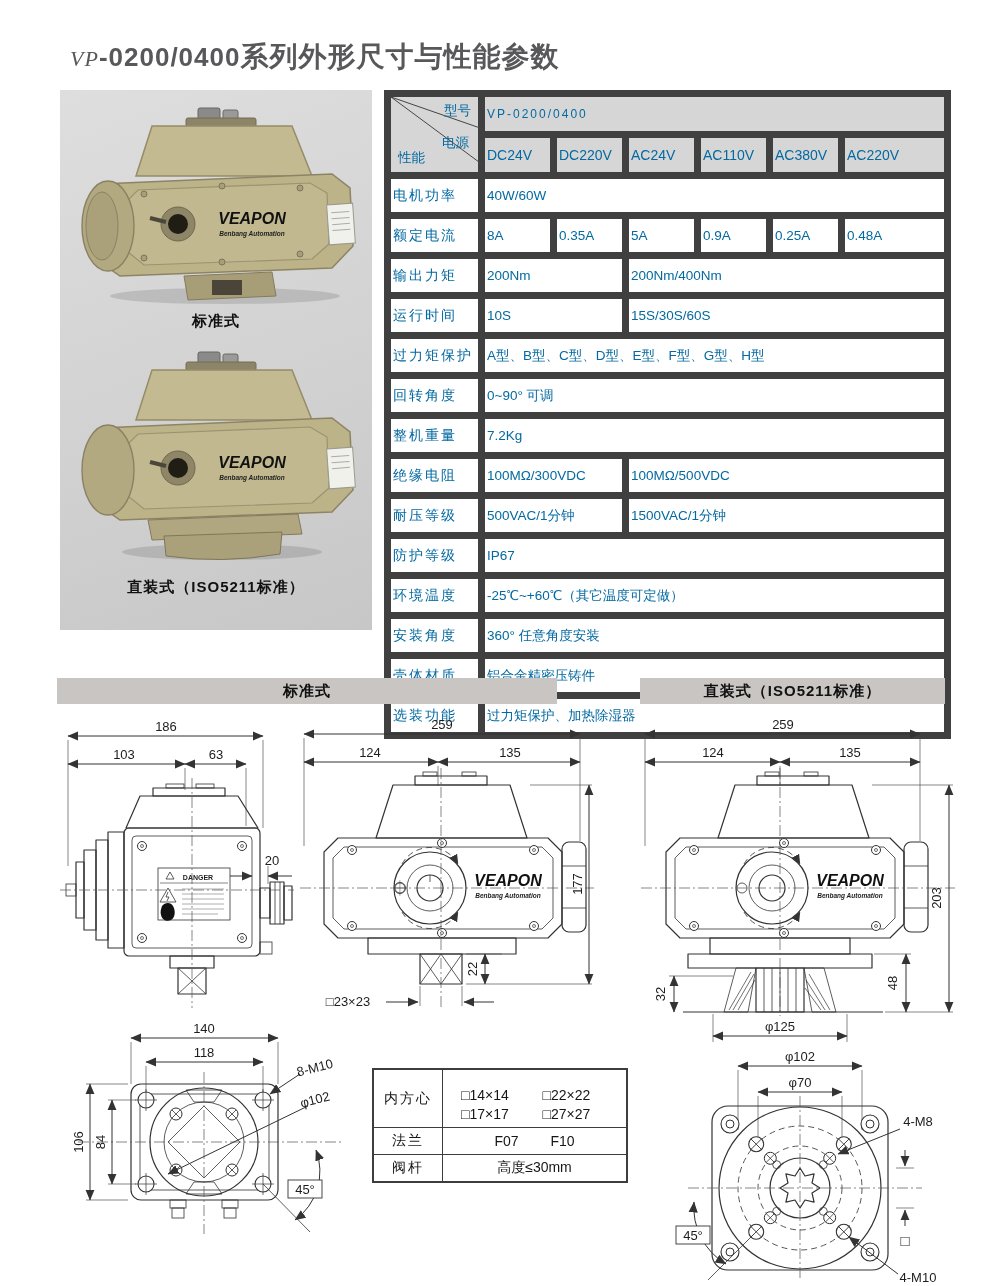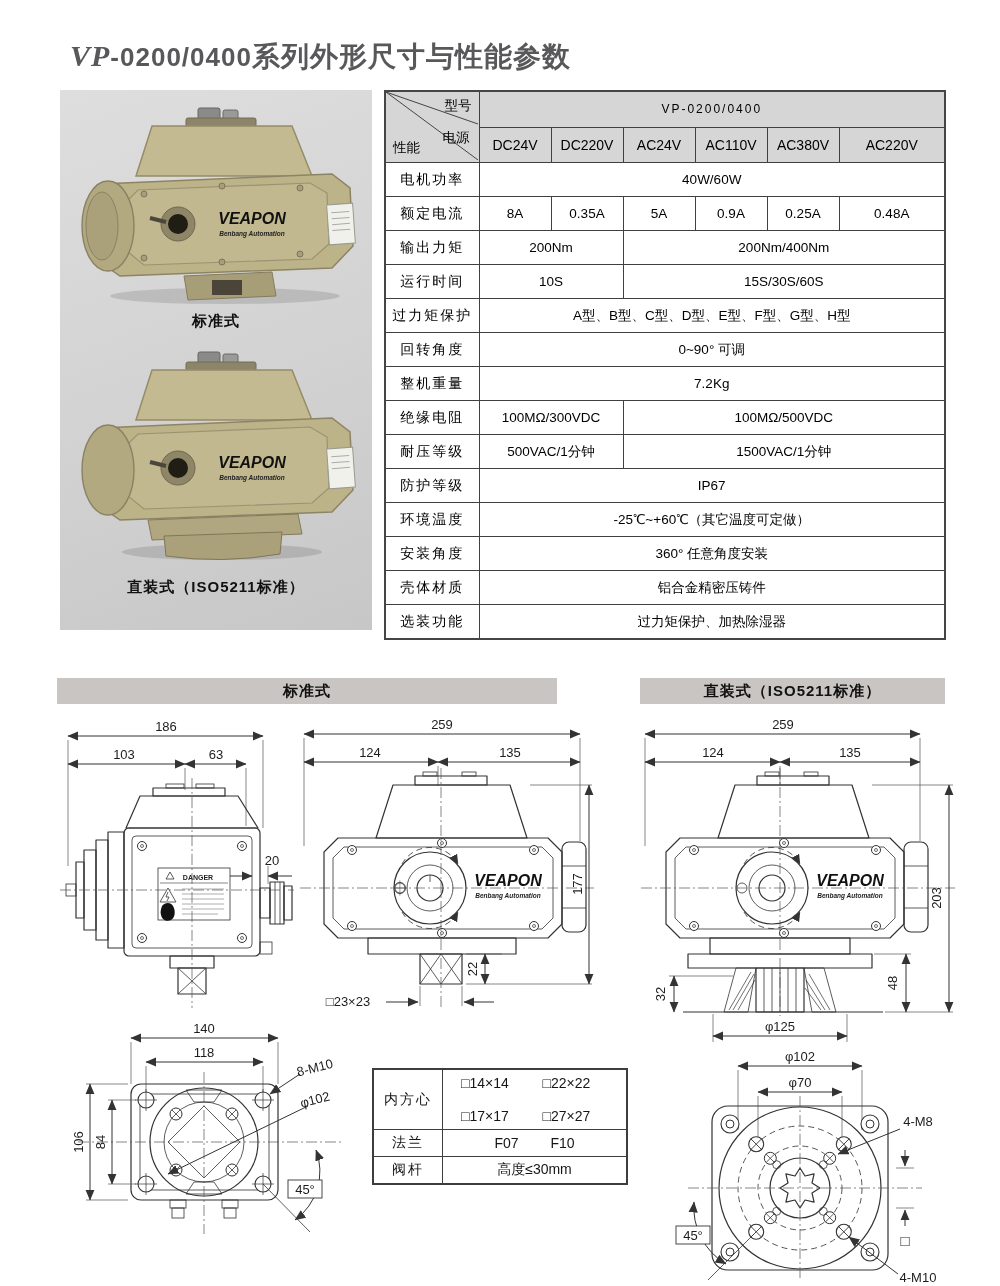--- a/index.html
+++ b/index.html
@@ -2,34 +2,34 @@
 <html><head>
 <meta charset="utf-8">
 <style>
   html,body{margin:0;padding:0;}
   body{width:1000px;height:1286px;position:relative;background:#fff;
        font-family:"Liberation Sans",sans-serif;color:#222;overflow:hidden;}
   .abs{position:absolute;}
 
   
   #title{left:70px;top:38px;height:36px;display:flex;align-items:baseline;color:#58585a;}
-  #title .vp{font-family:"Liberation Serif",serif;font-style:italic;font-weight:700;font-size:30px;letter-spacing:1px;}
+  #title .vp{font-family:"Liberation Serif",serif;font-style:italic;font-weight:400;font-size:22px;letter-spacing:1px;}
   #title .model{font-weight:700;font-size:26px;letter-spacing:1px;}
   #title .rest{font-weight:700;font-size:28px;letter-spacing:1px;}
 
   
   #photo-panel{left:60px;top:90px;width:312px;height:540px;
       background:linear-gradient(160deg,#dedede 0%,#d2d2d2 55%,#c7c7c7 100%);}
   .photo-label{position:absolute;width:100%;text-align:center;font-size:15px;font-weight:700;color:#111;letter-spacing:1px;}
 
   
   #spec-table{left:384px;top:90px;width:560px;border-collapse:collapse;table-layout:fixed;
       border:2px solid #454545;}
-  #spec-table td{border:1px solid #404040;text-align:center;vertical-align:middle;
-      font-size:13.5px;color:#000000;padding:0 2px;height:33px;background:#fff;}
+  #spec-table td{border:7px solid #404040;text-align:left;vertical-align:middle;
+      font-size:13.5px;color:#0369a1;padding:0 2px;height:33px;background:#fff;}
   #spec-table .hdr{background:#d6d6d6;height:34px;font-size:14px;}
   #spec-table .model-cell{font-size:12px;letter-spacing:2px;}
   #spec-table td.lbl{letter-spacing:2px;font-size:14px;margin-top:12px;}
   #corner-cell{position:relative;padding:0;}
   #corner-cell svg{position:absolute;left:0;top:0;}
   #corner-cell span{position:absolute;font-size:13.5px;}
   #corner-cell .c-model{right:7px;top:5px;}
   #corner-cell .c-power{right:9px;top:37px;}
   #corner-cell .c-perf{left:7px;bottom:5px;}
 
@@ -49,21 +49,21 @@
   svg .t{font-size:13px;fill:#1d1d1d;text-anchor:middle;font-family:"Liberation Sans",sans-serif;}
   svg .tb{font-size:16px;font-style:italic;font-weight:700;fill:#111;text-anchor:middle;}
   svg .tsub{font-size:6.5px;font-style:italic;font-weight:700;fill:#222;text-anchor:middle;}
   svg .hatch line{stroke:#333;stroke-width:0.7;}
 
   
   #params-table{left:372px;top:1068px;width:256px;border-collapse:collapse;border:2px solid #3d3d3d;background:#fff;}
   #params-table td{border:1px solid #3d3d3d;text-align:center;vertical-align:middle;font-size:14px;color:#161616;padding:0;}
   #params-table .pt-title{height:28px;font-weight:700;letter-spacing:1px;}
   #params-table .pt-lbl{width:68px;letter-spacing:2px;}
-  .sq-grid{display:grid;grid-template-columns:1fr 1fr;row-gap:17px;padding:5px 10px;}
+  .sq-grid{display:grid;grid-template-columns:1fr 1fr;row-gap:3px;padding:5px 10px;margin-top:12px;}
   .sq-grid span{text-align:left;padding-left:8px;}
   .fl-vals span{display:inline-block;margin:0 14px;}
 </style>
 </head>
 <body>
 
 <svg width="0" height="0" style="position:absolute" aria-hidden="true">
   <defs>
     <marker id="arw" viewBox="0 0 10 10" refX="9.5" refY="5" markerWidth="11" markerHeight="11" orient="auto-start-reverse">
       <path d="M0,0.8 L10,5 L0,9.2 z" fill="#333"></path>

